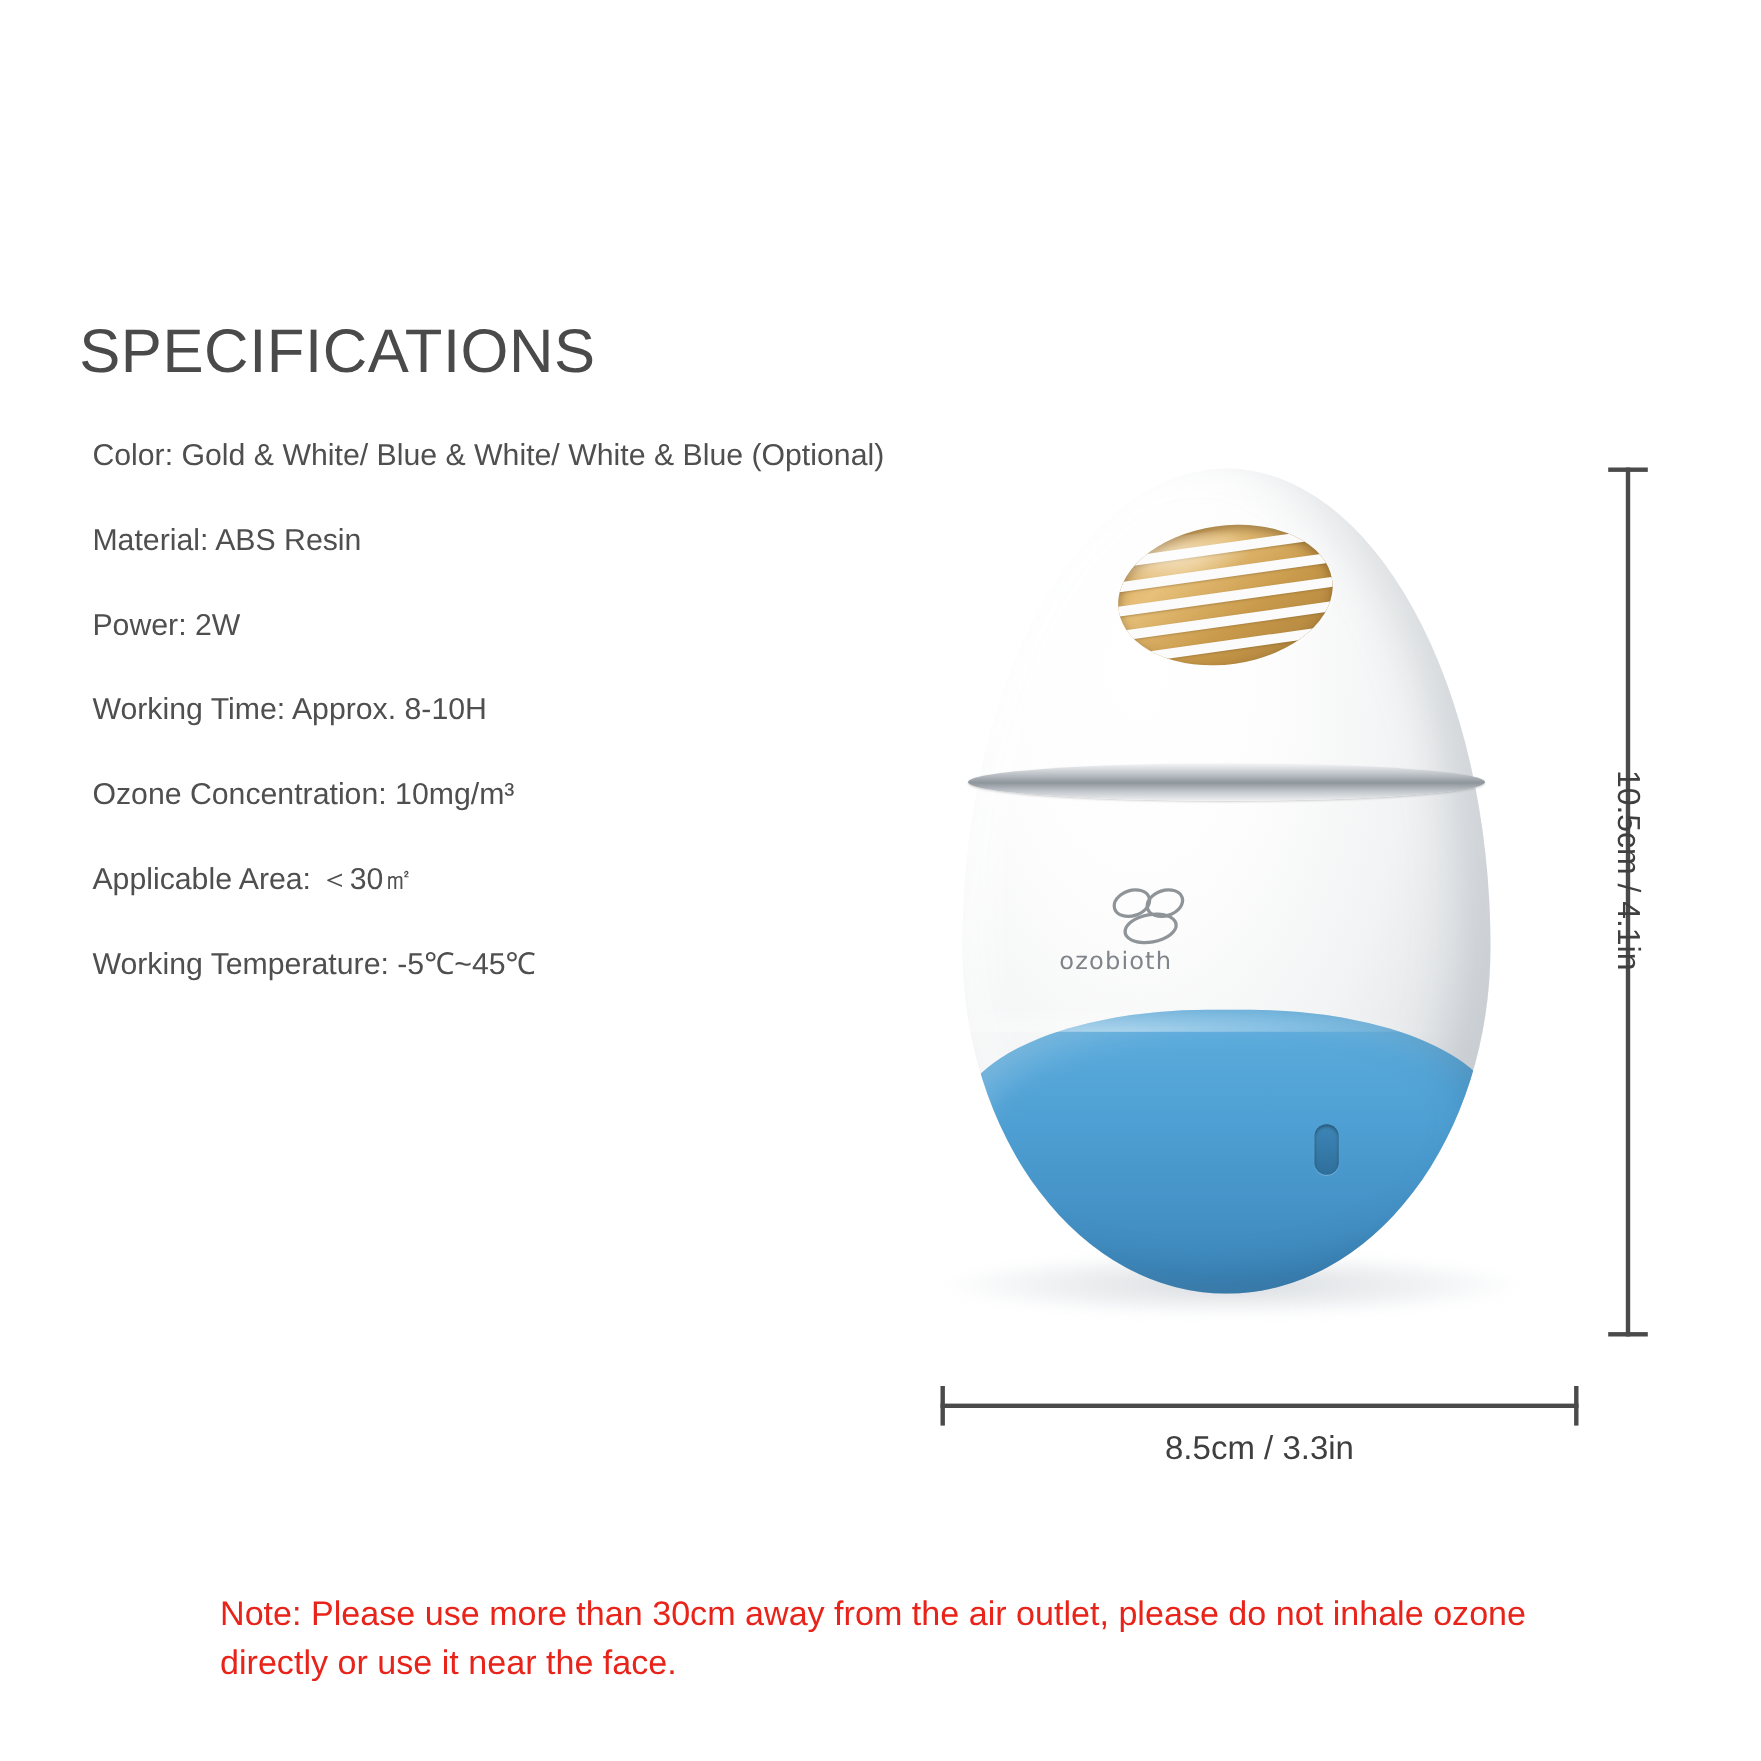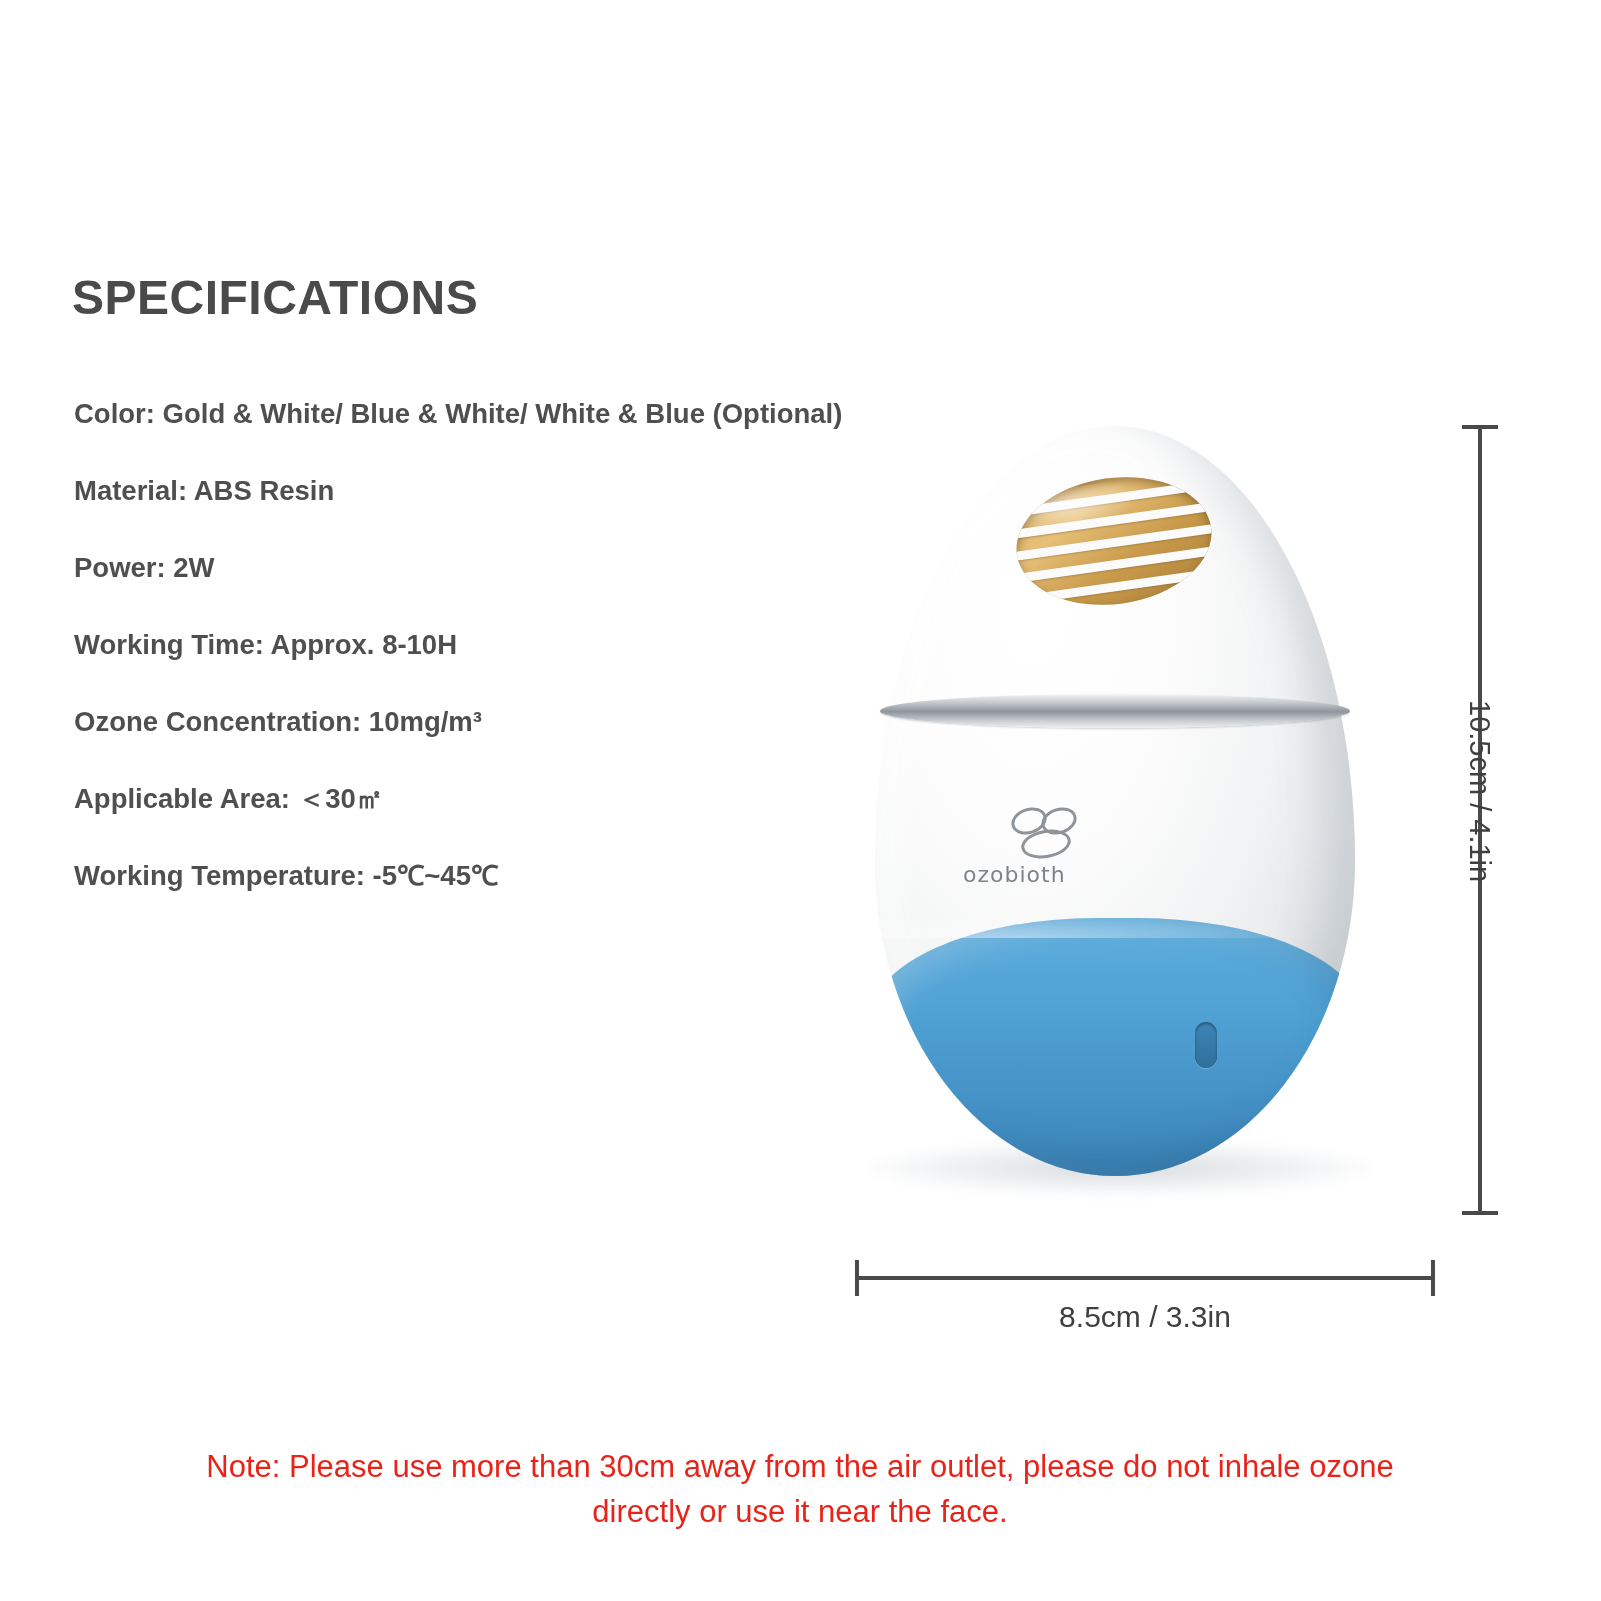--- a/index.html
+++ b/index.html
@@ -18,34 +18,33 @@
   #page {
     position: absolute;
     inset: 0;
     background: #ffffff;
   }
 
   
   .specs-title {
     position: absolute;
     left: 72px;
-    top: 272px;
-    font-size: 48px;
-    font-weight: bold;
+    top: 288px;
+    font-size: 56px;
+    font-weight: normal;
     letter-spacing: 0.5px;
     color: #4a4a4a;
     line-height: 1.1;
   }
 
   .specs-list {
     position: absolute;
-    left: 74px;
+    left: 84px;
     top: 400px;
     width: 860px;
-    font-weight: bold;
   }
   .spec-item {
     font-size: 27.5px;
     color: #4f4f4f;
     line-height: 1.0;
     margin-bottom: 49.5px;
     white-space: nowrap;
   }
 
   
@@ -254,21 +253,21 @@
     font-size: 30px;
     color: #3f3f3f;
   }
 
   
   .note {
     position: absolute;
     left: 200px;
     top: 1445px;
     width: 1200px;
-    text-align: center;
+    text-align: left;
     font-size: 31px;
     line-height: 1.45;
     color: #e8231a;
   }
 </style>
 </head>
 <body>
 
 <div id="page">
 

